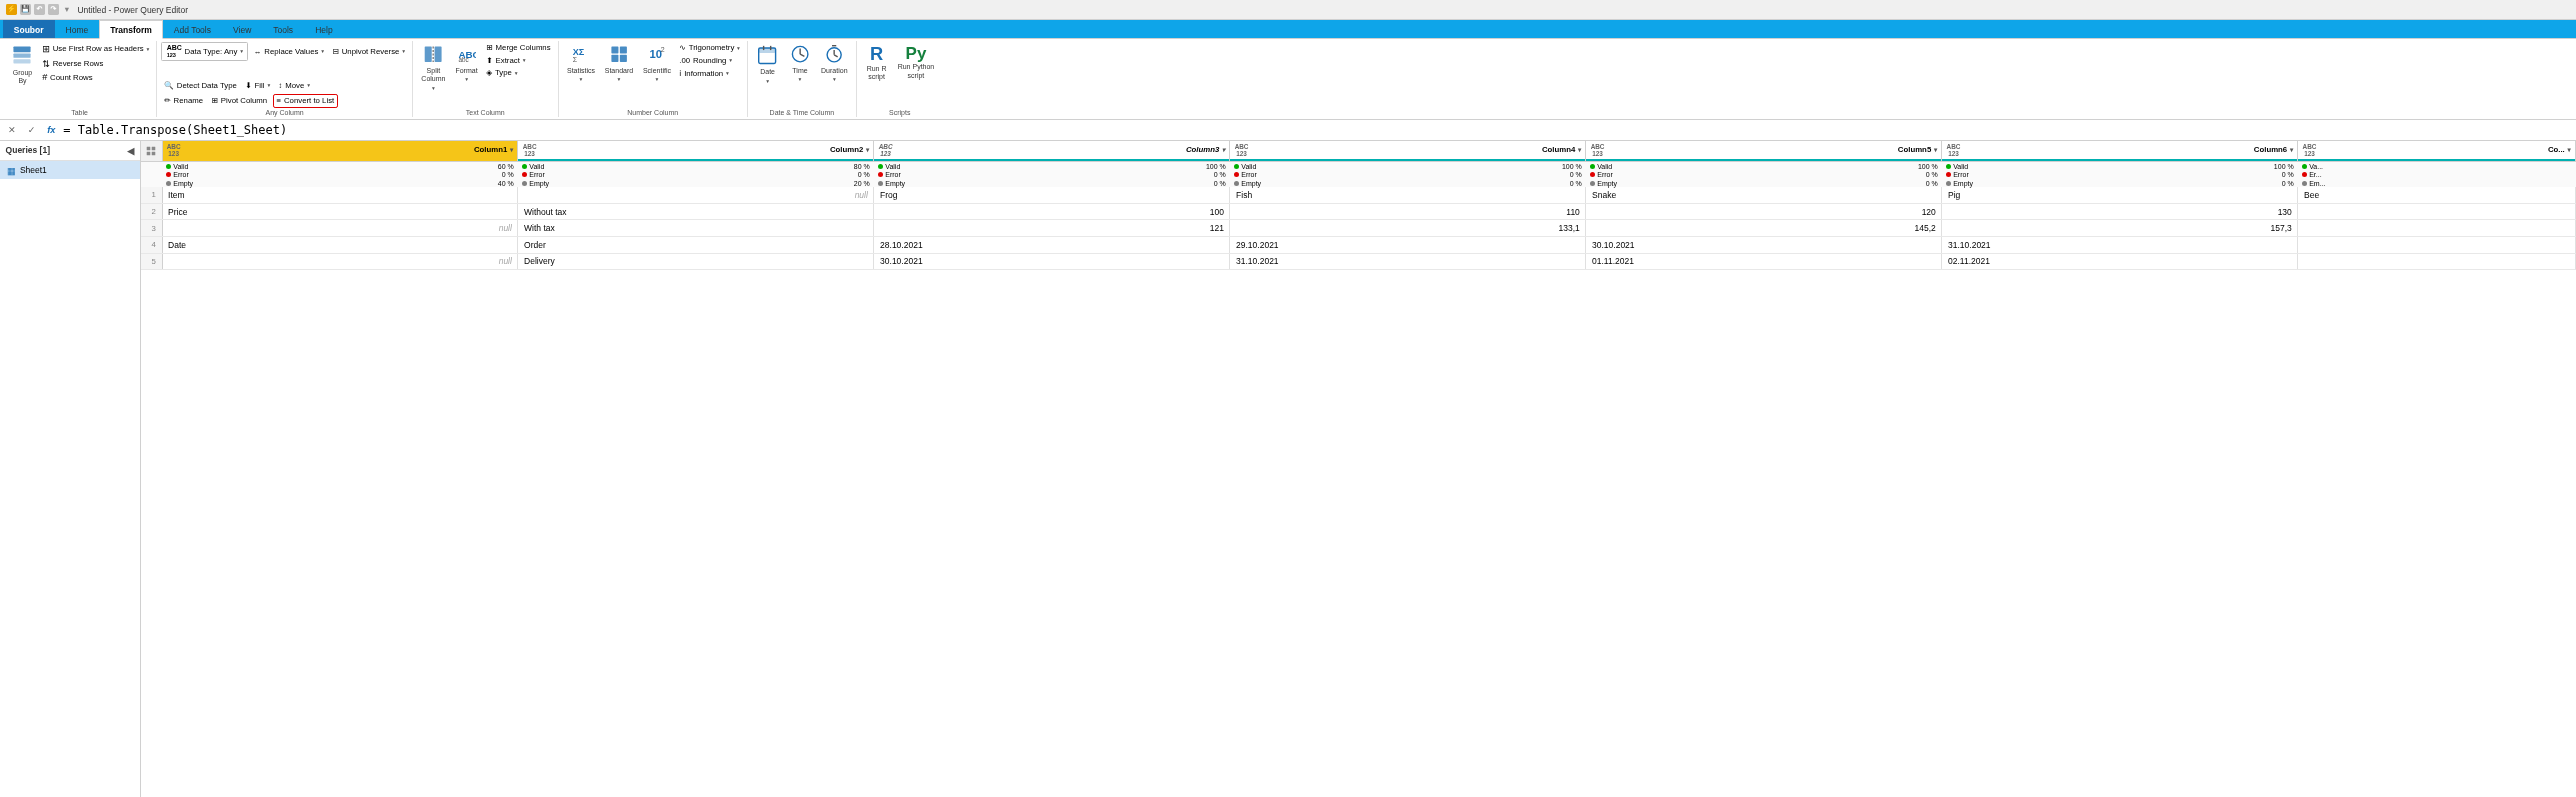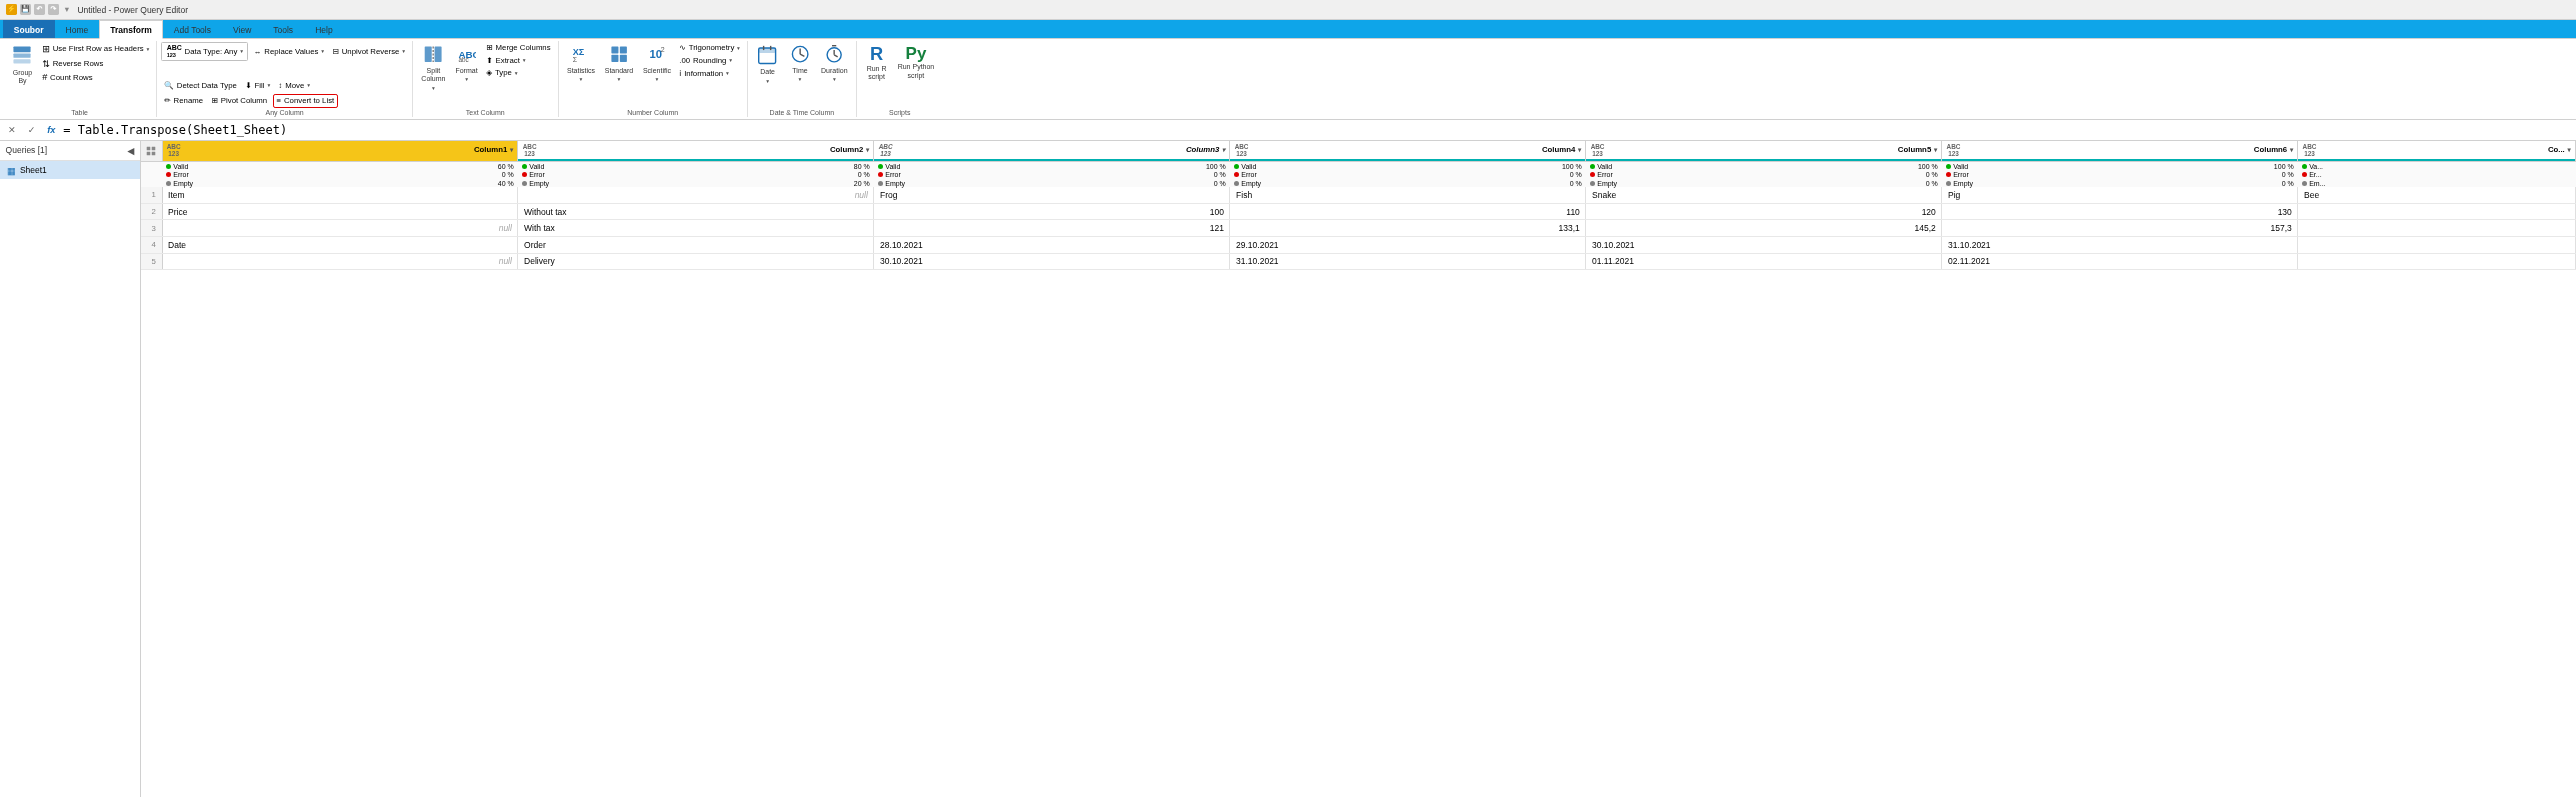--- a/index.html
+++ b/index.html
@@ -161,21 +161,21 @@
     
     .sidebar {
       width: 141px;
       background: white;
       border-right: 0.7px solid #d0d0d0;
       display: flex;
       flex-direction: column;
     }
     .sidebar-header {
       padding: 4.2px 5.6px;
-      font-weight: 400;
+      font-weight: 700;
       font-size: 8.5px;
       color: #333;
       border-bottom: 0.7px solid #e0e0e0;
       display: flex;
       justify-content: space-between;
       align-items: center;
     }
     .sidebar-collapse { cursor: pointer; color: #555; font-size: 9.2px; }
     .sidebar-item {
       display: flex;

